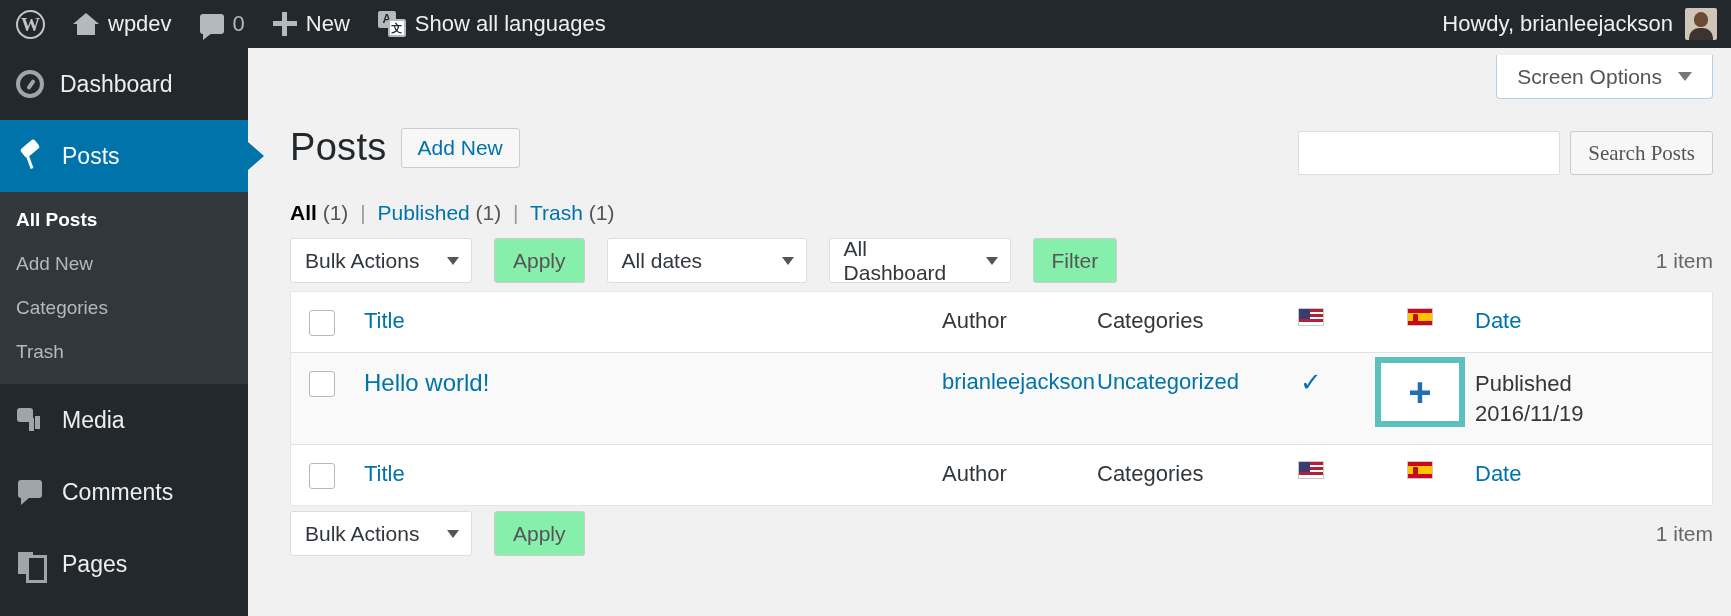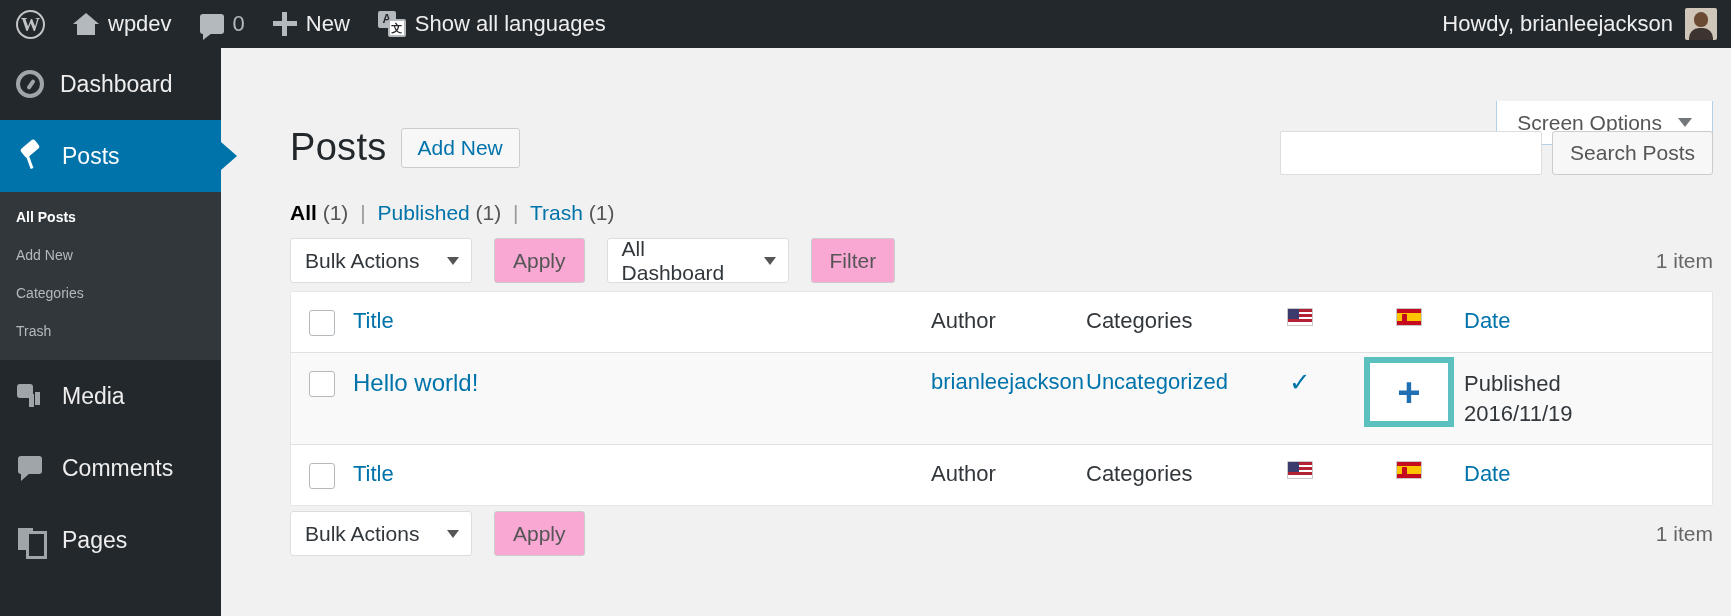--- a/index.html
+++ b/index.html
@@ -101,21 +101,21 @@
     position: absolute; left: 10px; top: 8px; width: 18px; height: 18px;
     background: #fff; border: 2px solid #b4b9be; border-radius: 2px;
     color: #23282d; font-size: 11px; font-weight: bold;
     text-align: center; line-height: 14px;
   }
   .comment-count { font-size: 22px; color: #b4b9be; }
 
   
   #sidebar {
     position: absolute; top: 48px; left: 0;
-    width: 221px; height: 568px;
+    width: 248px; height: 568px;
     background: #23282d;
     z-index: 20;
   }
   .menu-top {
     display: flex; align-items: center;
     height: 72px; padding-left: 16px; gap: 16px;
     color: #eee; font-size: 23px;
     position: relative; cursor: pointer;
   }
   .menu-top.current {
@@ -179,40 +179,40 @@
   .ico-comments::after {
     content: ""; position: absolute; left: 5px; top: 20px;
     width: 0; height: 0;
     border-right: 9px solid transparent;
     border-top: 8px solid #a0a5aa;
   }
 
   .submenu { background: #32373c; padding: 6px 0 10px 0; }
   .submenu-item {
     display: block; padding: 11px 0 11px 16px;
-    color: #b4b9be; font-size: 14px; cursor: pointer;
+    color: #b4b9be; font-size: 19px; cursor: pointer;
   }
   .submenu-item.current { color: #fff; font-weight: bold; }
 
   
   #main {
     position: absolute; top: 48px; left: 253px;
     width: 1478px; height: 568px;
     background: #f1f1f1;
   }
   .screen-meta {
     position: absolute; top: 7px; right: 18px;
     display: flex; gap: 3px;
   }
   .meta-btn {
     height: 44px; padding: 18px 20px;
     display: flex; align-items: center; gap: 16px;
     background: #fff; border: 1px solid #ddd; border-top: none;
     border-radius: 0 0 4px 4px;
-    font-size: 21px; color: #555; cursor: pointer; margin-top: 46px;
+    font-size: 21px; color: #555; cursor: pointer;
   }
   .meta-btn.active { background: #fff; border-color: #b4d0e2; }
   .meta-btn .caret {
     width: 0; height: 0;
     border-left: 7px solid transparent;
     border-right: 7px solid transparent;
     border-top: 9px solid #72777c;
   }
 
   .page-head {
@@ -241,21 +241,21 @@
   .search-input {
     width: 262px; height: 44px;
     border: 1px solid #ddd; background: #fff; border-radius: 2px;
     font-size: 20px; padding: 0 8px; color: #32373c;
     font-family: "Liberation Sans", sans-serif;
   }
   .search-submit {
     height: 44px; padding: 0 17px;
     background: #f7f7f7; border: 1px solid #ccc; border-radius: 3px;
     font-size: 21px; color: #555; cursor: pointer;
-    font-family: Liberation Sans, sans-serif;
+    font-family: Liberation Serif, serif;
   }
 
   .tablenav {
     position: absolute; left: 37px; right: 18px;
     display: flex; align-items: center; gap: 22px;
   }
   .tablenav.top { top: 190px; }
   .tablenav.bottom { top: 463px; }
   .select-box {
     height: 45px; background: #fff; border: 1px solid #ddd; border-radius: 3px;
@@ -266,21 +266,21 @@
     width: 0; height: 0; margin-left: 16px;
     border-left: 6px solid transparent;
     border-right: 6px solid transparent;
     border-top: 8px solid #555;
   }
   .w-bulk { width: 182px; }
   .w-dates { width: 200px; }
   .w-cats { width: 182px; }
   .btn-plain {
     height: 45px; padding: 0 18px;
-    background: #f9a8d4; border: 1px solid #ccc; border-radius: 3px;
+    background: #86efac; border: 1px solid #ccc; border-radius: 3px;
     font-size: 21px; color: #555; cursor: pointer;
     font-family: "Liberation Sans", sans-serif;
   }
   .displaying-num {
     margin-left: auto; font-size: 21px; color: #666;
   }
 
   
   .wp-list-table {
     position: absolute; top: 243px; left: 37px; right: 18px;
@@ -291,21 +291,21 @@
     display: flex; align-items: flex-start;
     border-bottom: 1px solid #e1e1e1;
   }
   .wp-list-table .row:last-child { border-bottom: none; }
   .wp-list-table .row.data { background: #f9f9f9; }
   .wp-list-table .row.head,
   .wp-list-table .row.foot { background: #fff; }
 
   .cell { padding: 16px 0; font-size: 22px; color: #32373c; }
   .c-cb    { width: 62px; display: flex; justify-content: center; padding-top: 18px; }
-  .c-title { width: 578px; }
+  .c-title { width: 578px; margin-left: 11px; }
   .c-author{ width: 155px; }
   .c-cats  { width: 160px; }
   .c-flag1 { width: 108px; display: flex; justify-content: center; }
   .c-flag2 { width: 110px; display: flex; justify-content: center; }
   .c-date  { flex: 1 1 auto; }
 
   .cell a { color: #0073aa; text-decoration: none; cursor: pointer; }
   .row.data .c-title a { font-size: 24px; }
   .cb {
     width: 26px; height: 26px; background: #fff;
@@ -444,20 +444,24 @@
     <input class="search-input" type="text" placeholder="" style="">
     <button class="search-submit">Search Posts</button>
   </div>
 
   <div class="tablenav top">
     <div class="select-box w-bulk">
       <span>Bulk Actions</span>
       <span class="caret"></span>
     </div>
     <button class="btn-plain">Apply</button>
+    <div class="select-box w-dates">
+      <span>All dates</span>
+      <span class="caret"></span>
+    </div>
     <div class="select-box w-cats">
       <span>All Dashboard</span>
       <span class="caret"></span>
     </div>
     <button class="btn-plain">Filter</button>
     <span class="displaying-num">1 item</span>
   </div>
 
   <div class="wp-list-table">
 

